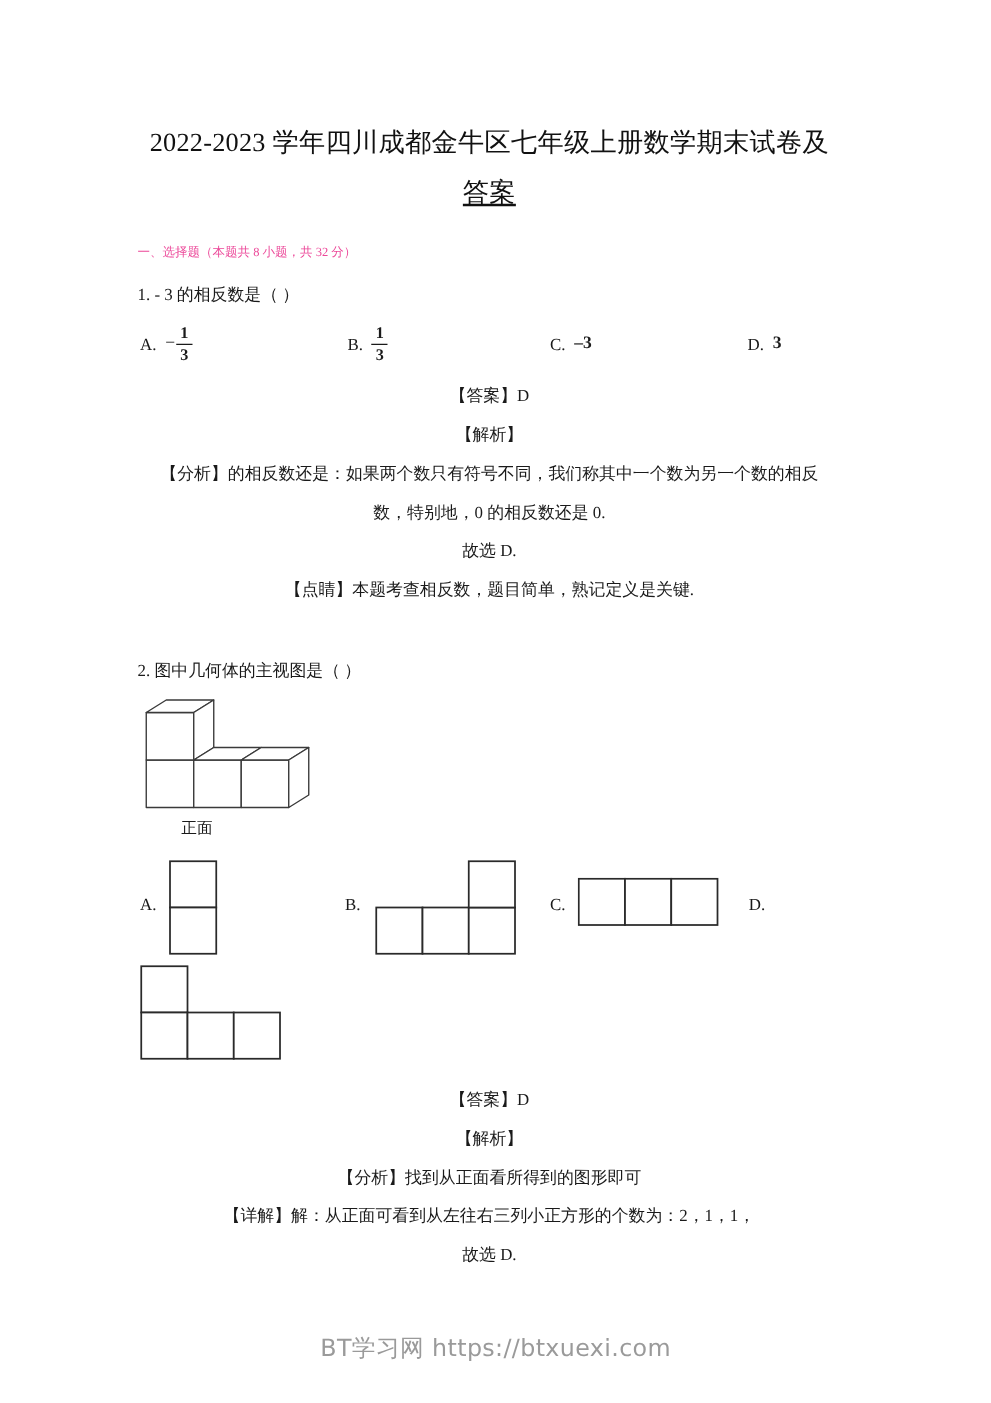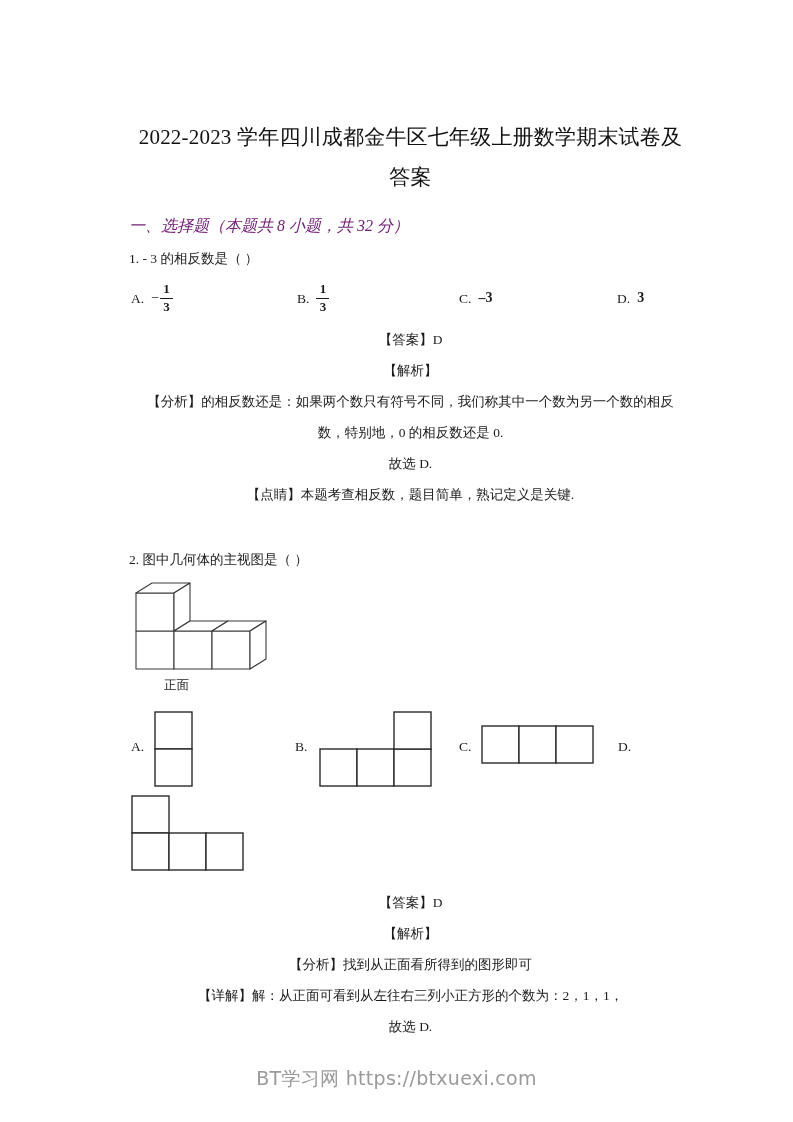--- a/index.html
+++ b/index.html
@@ -17,47 +17,45 @@
   }
   .page {
     position: absolute;
     left: 0; top: 0;
     width: 793px;
     height: 1122px;
     background: #fff;
   }
   .content {
     position: absolute;
-    left: 129px;
+    left: 110px;
     top: 0;
     width: 563px;
-    margin-top: 23px;
   }
 
   
   .doc-title {
     margin: 0;
     padding-top: 94px;
     font-size: 21px;
     font-weight: normal;
     line-height: 40px;
     text-align: center;
     letter-spacing: 0.2px;
     color: #111;
   }
   .doc-title .t-line { display: block; }
-  .doc-title .t-line2 { text-align: center; }
+  .doc-title .t-line2 { text-align: center; text-decoration: underline; }
 
   
   .section-head {
-    font-size: 16px;
+    font-size: 10px;
     line-height: 30px;
     margin-top: 14px;
-    color: #701a75;
-    font-style: italic;
+    color: #ec4899;
   }
 
   
   .p {
     font-size: 13.5px;
     line-height: 31px;
     color: #1a1a1a;
     white-space: pre-wrap;
     text-align: center;
   }

